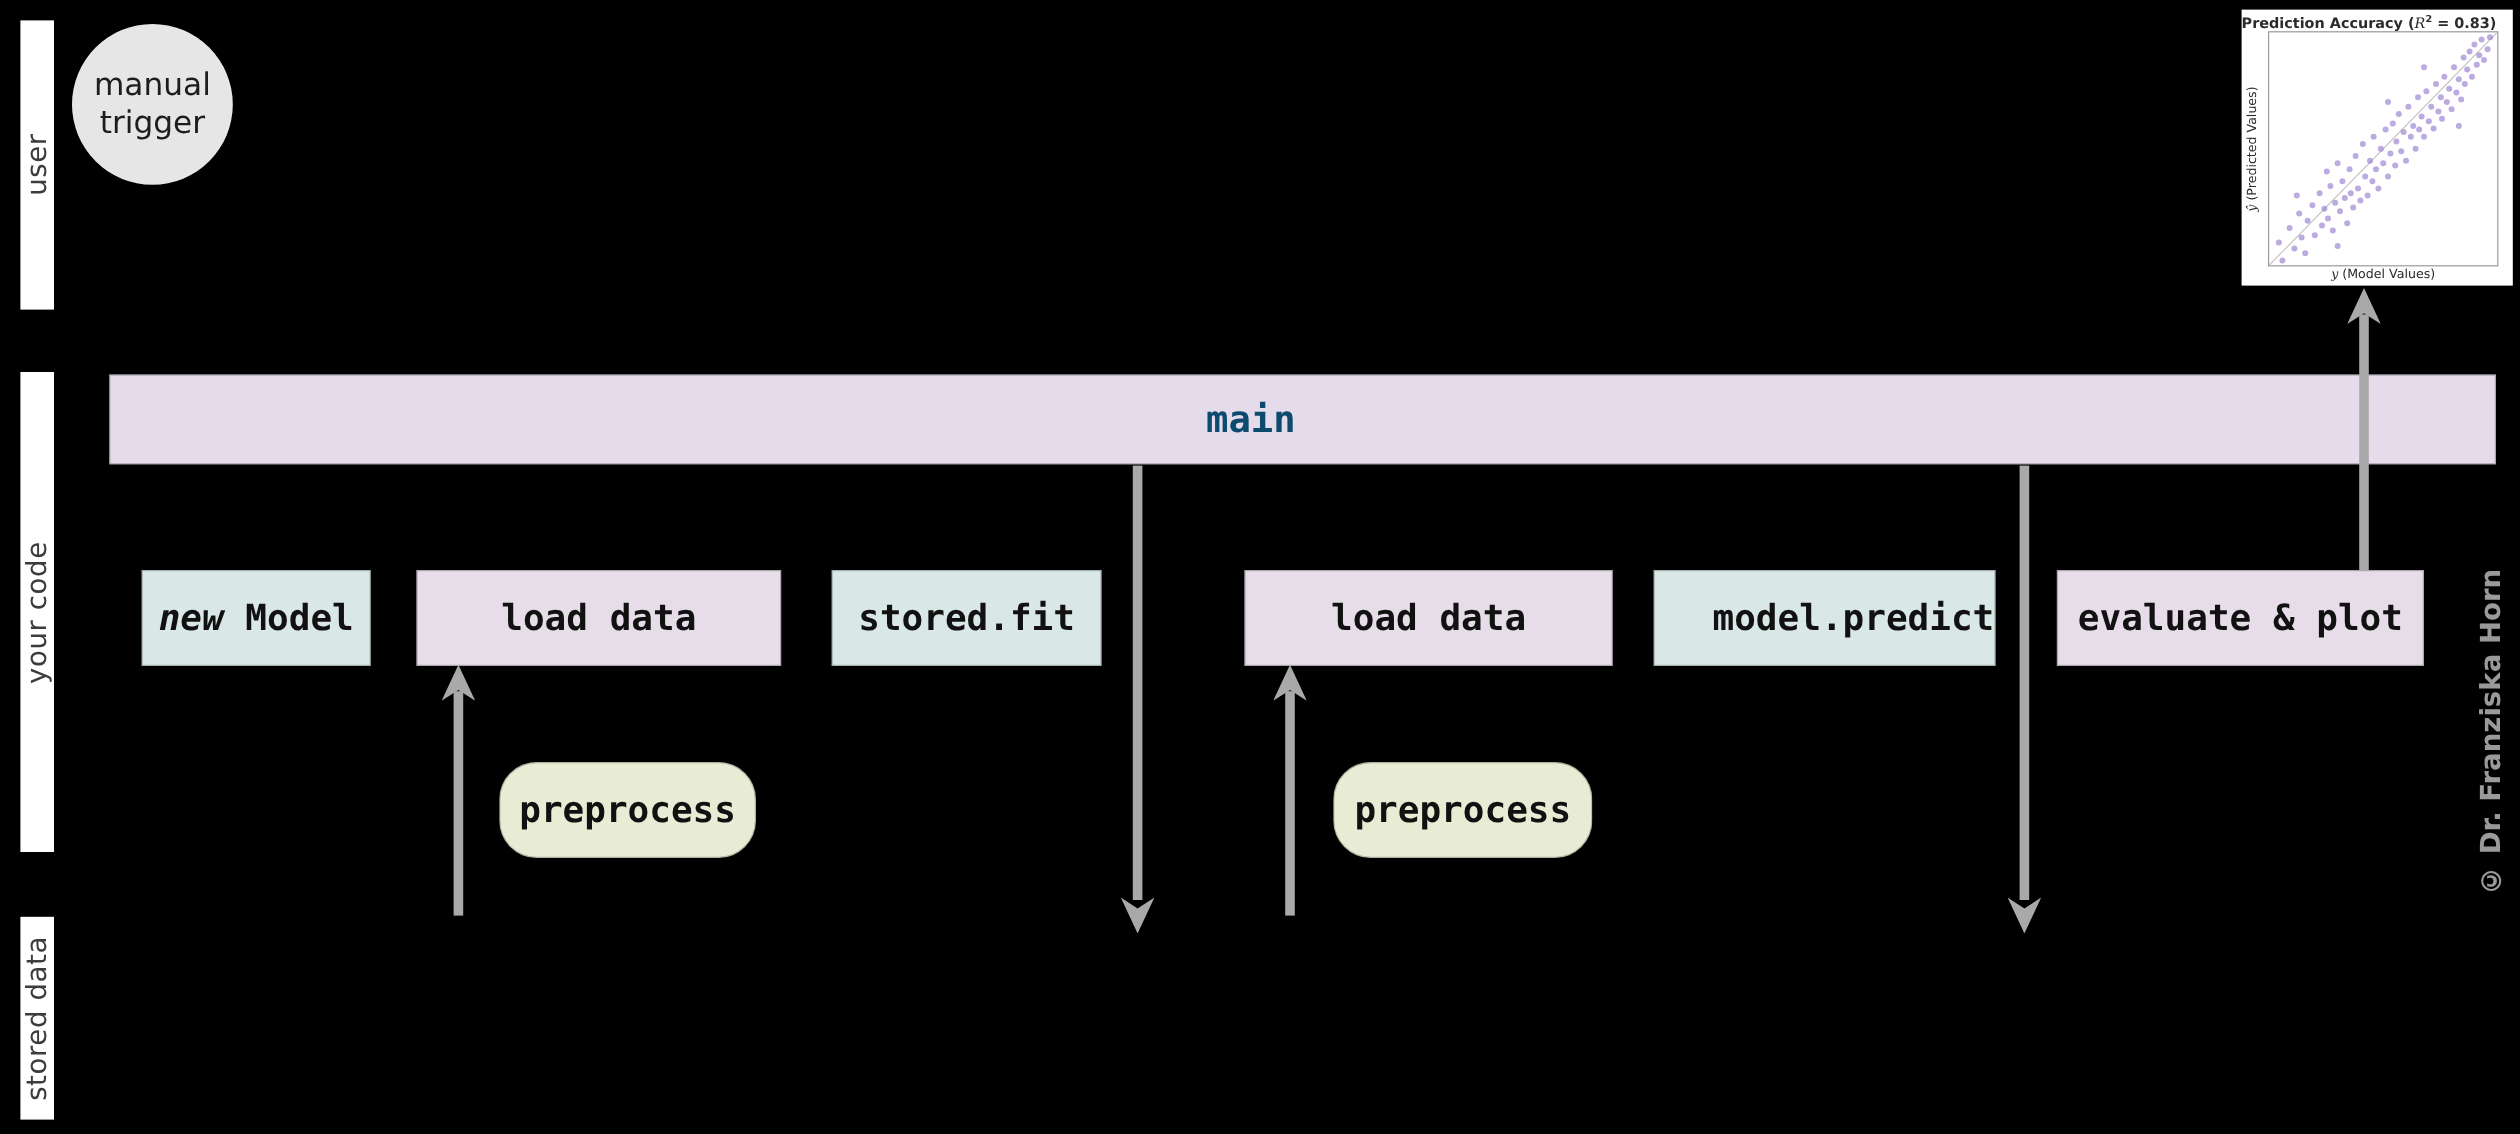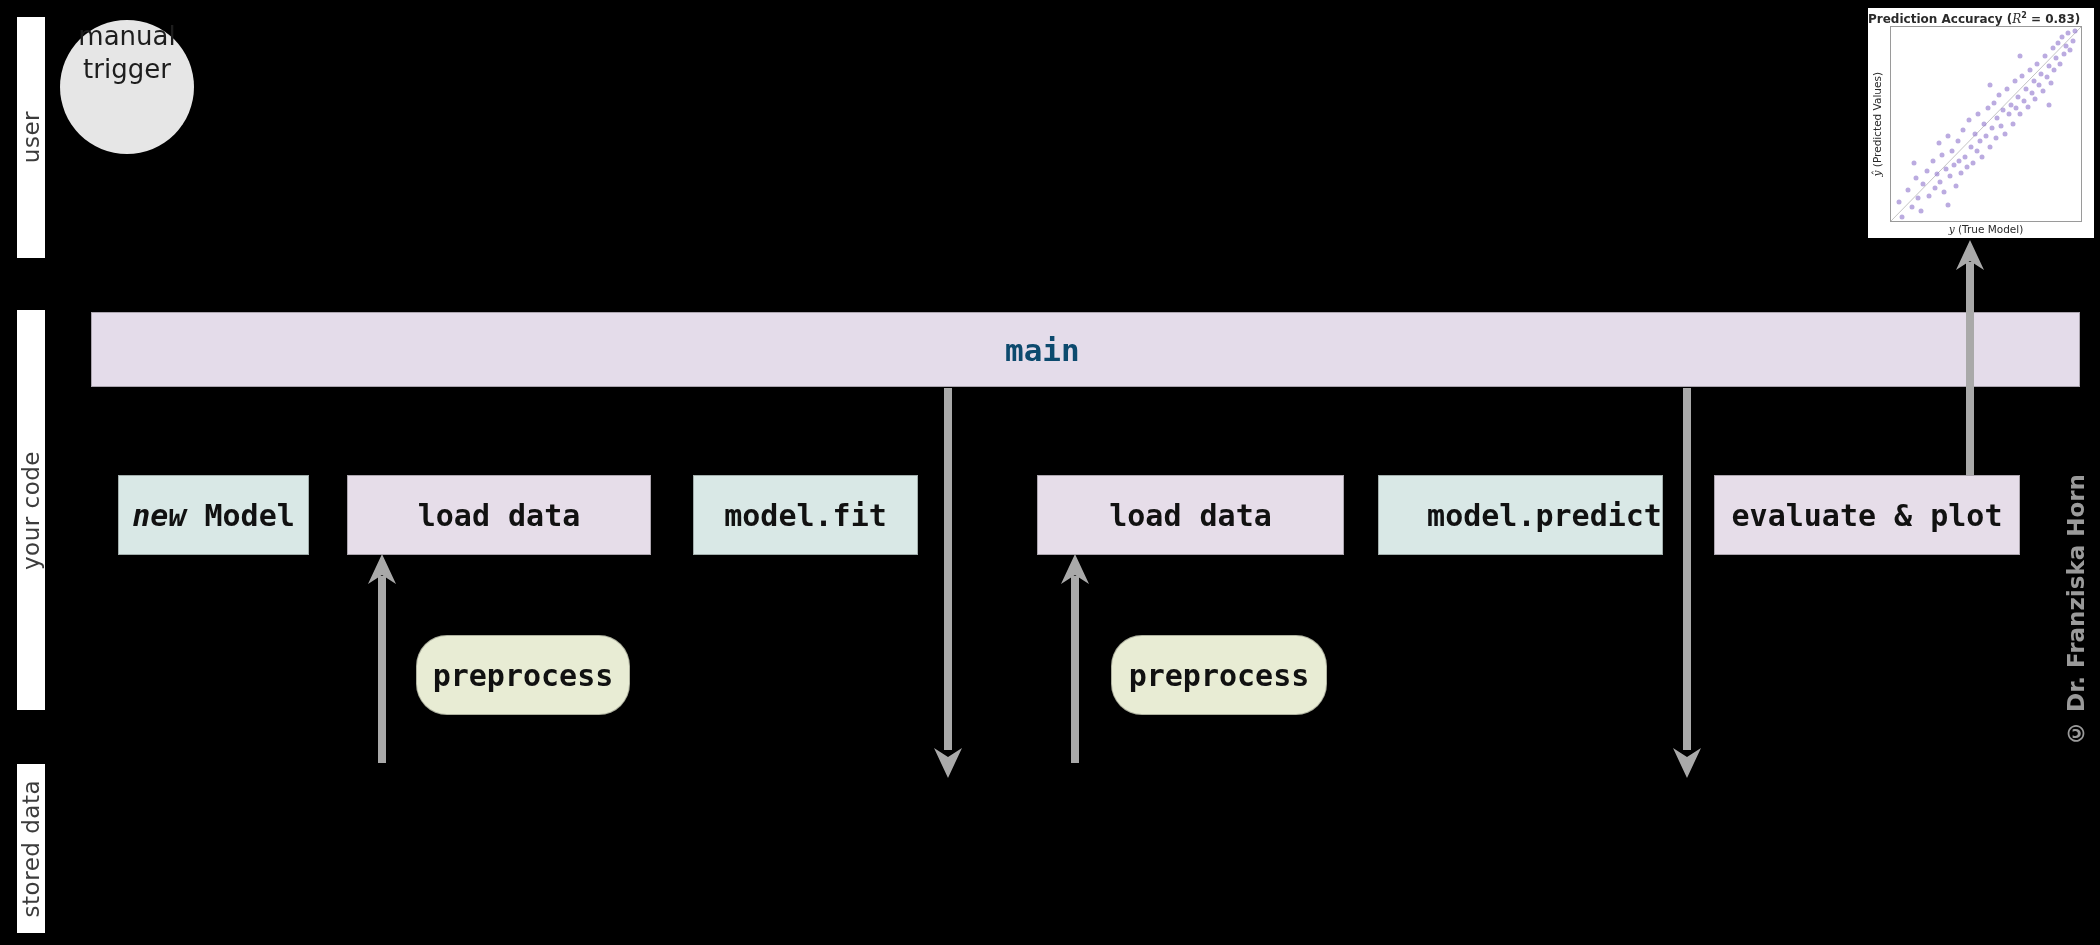--- a/index.html
+++ b/index.html
@@ -12,21 +12,21 @@
     position:absolute;left:17px;width:28px;background:#ffffff;
     display:flex;align-items:center;justify-content:center;
   }
   .lane span{
     writing-mode:vertical-rl;transform:rotate(180deg);
     font-size:23px;color:#3c3c3c;white-space:nowrap;letter-spacing:.5px;
   }
   
   .circle{
     position:absolute;left:60px;top:20px;width:134px;height:134px;border-radius:50%;
-    background:#e6e6e6;display:flex;align-items:flex-start;justify-content:center;
+    background:#e6e6e6;display:flex;align-items:center;justify-content:center;
     text-align:center;font-size:26px;line-height:1.25;color:#1d1d1d;
   }
   
   .mainbar{
     position:absolute;left:91px;top:312px;width:1989px;height:75px;
     background:#e4dcea;border:1px solid rgba(0,0,0,.25);box-sizing:border-box;
   }
   .mainbar .lbl{
     position:absolute;left:913px;top:0;height:100%;display:flex;align-items:center;
     font-family:"DejaVu Sans Mono","Liberation Mono",monospace;font-weight:bold;
@@ -113,21 +113,21 @@
     <span class="lbl">main</span>
   </div>
 
   <div class="box teal row1" style="left:118px;width:191px;">
     <span><i>new</i><span> Model</span></span>
   </div>
   <div class="box lavender row1" style="left:347px;width:304px;">
     <span><i></i><span>load data</span></span>
   </div>
   <div class="box teal row1" style="left:693px;width:225px;">
-    <span><i></i><span>model.fit</span></span>
+    <span><i></i><span>stored.fit</span></span>
   </div>
   <div class="box lavender row1" style="left:1037px;width:307px;">
     <span><i></i><span>load data</span></span>
   </div>
   <div class="box teal row1" style="left:1378px;width:285px;padding-left:48px;">
     <span><i></i><span>model.predict</span></span>
   </div>
   <div class="box lavender row1" style="left:1714px;width:306px;">
     <span><i></i><span>evaluate &amp; plot</span></span>
   </div>
@@ -253,21 +253,21 @@
         <div class="dot" style="left: 94%; bottom: 88%;"></div>
         <div class="dot" style="left: 96%; bottom: 93%;"></div>
         <div class="dot" style="left: 97%; bottom: 98%;"></div>
         <div class="dot" style="left: 30%; bottom: 8%;"></div>
         <div class="dot" style="left: 52%; bottom: 70%;"></div>
         <div class="dot" style="left: 68%; bottom: 85%;"></div>
         <div class="dot" style="left: 12%; bottom: 30%;"></div>
         <div class="dot" style="left: 83%; bottom: 60%;"></div>
       </div>
     <div class="xlabel">
-      <span class="mathvar">y</span><span> (True Model)</span>
+      <span class="mathvar">y</span><span> (Model Values)</span>
     </div>
     <div class="ylabel">
       <span><span class="mathvar">ŷ</span><span> (Predicted Values)</span></span>
     </div>
   </div>
 
   <div class="watermark">
     <span>© Dr. Franziska Horn</span>
   </div>
 

